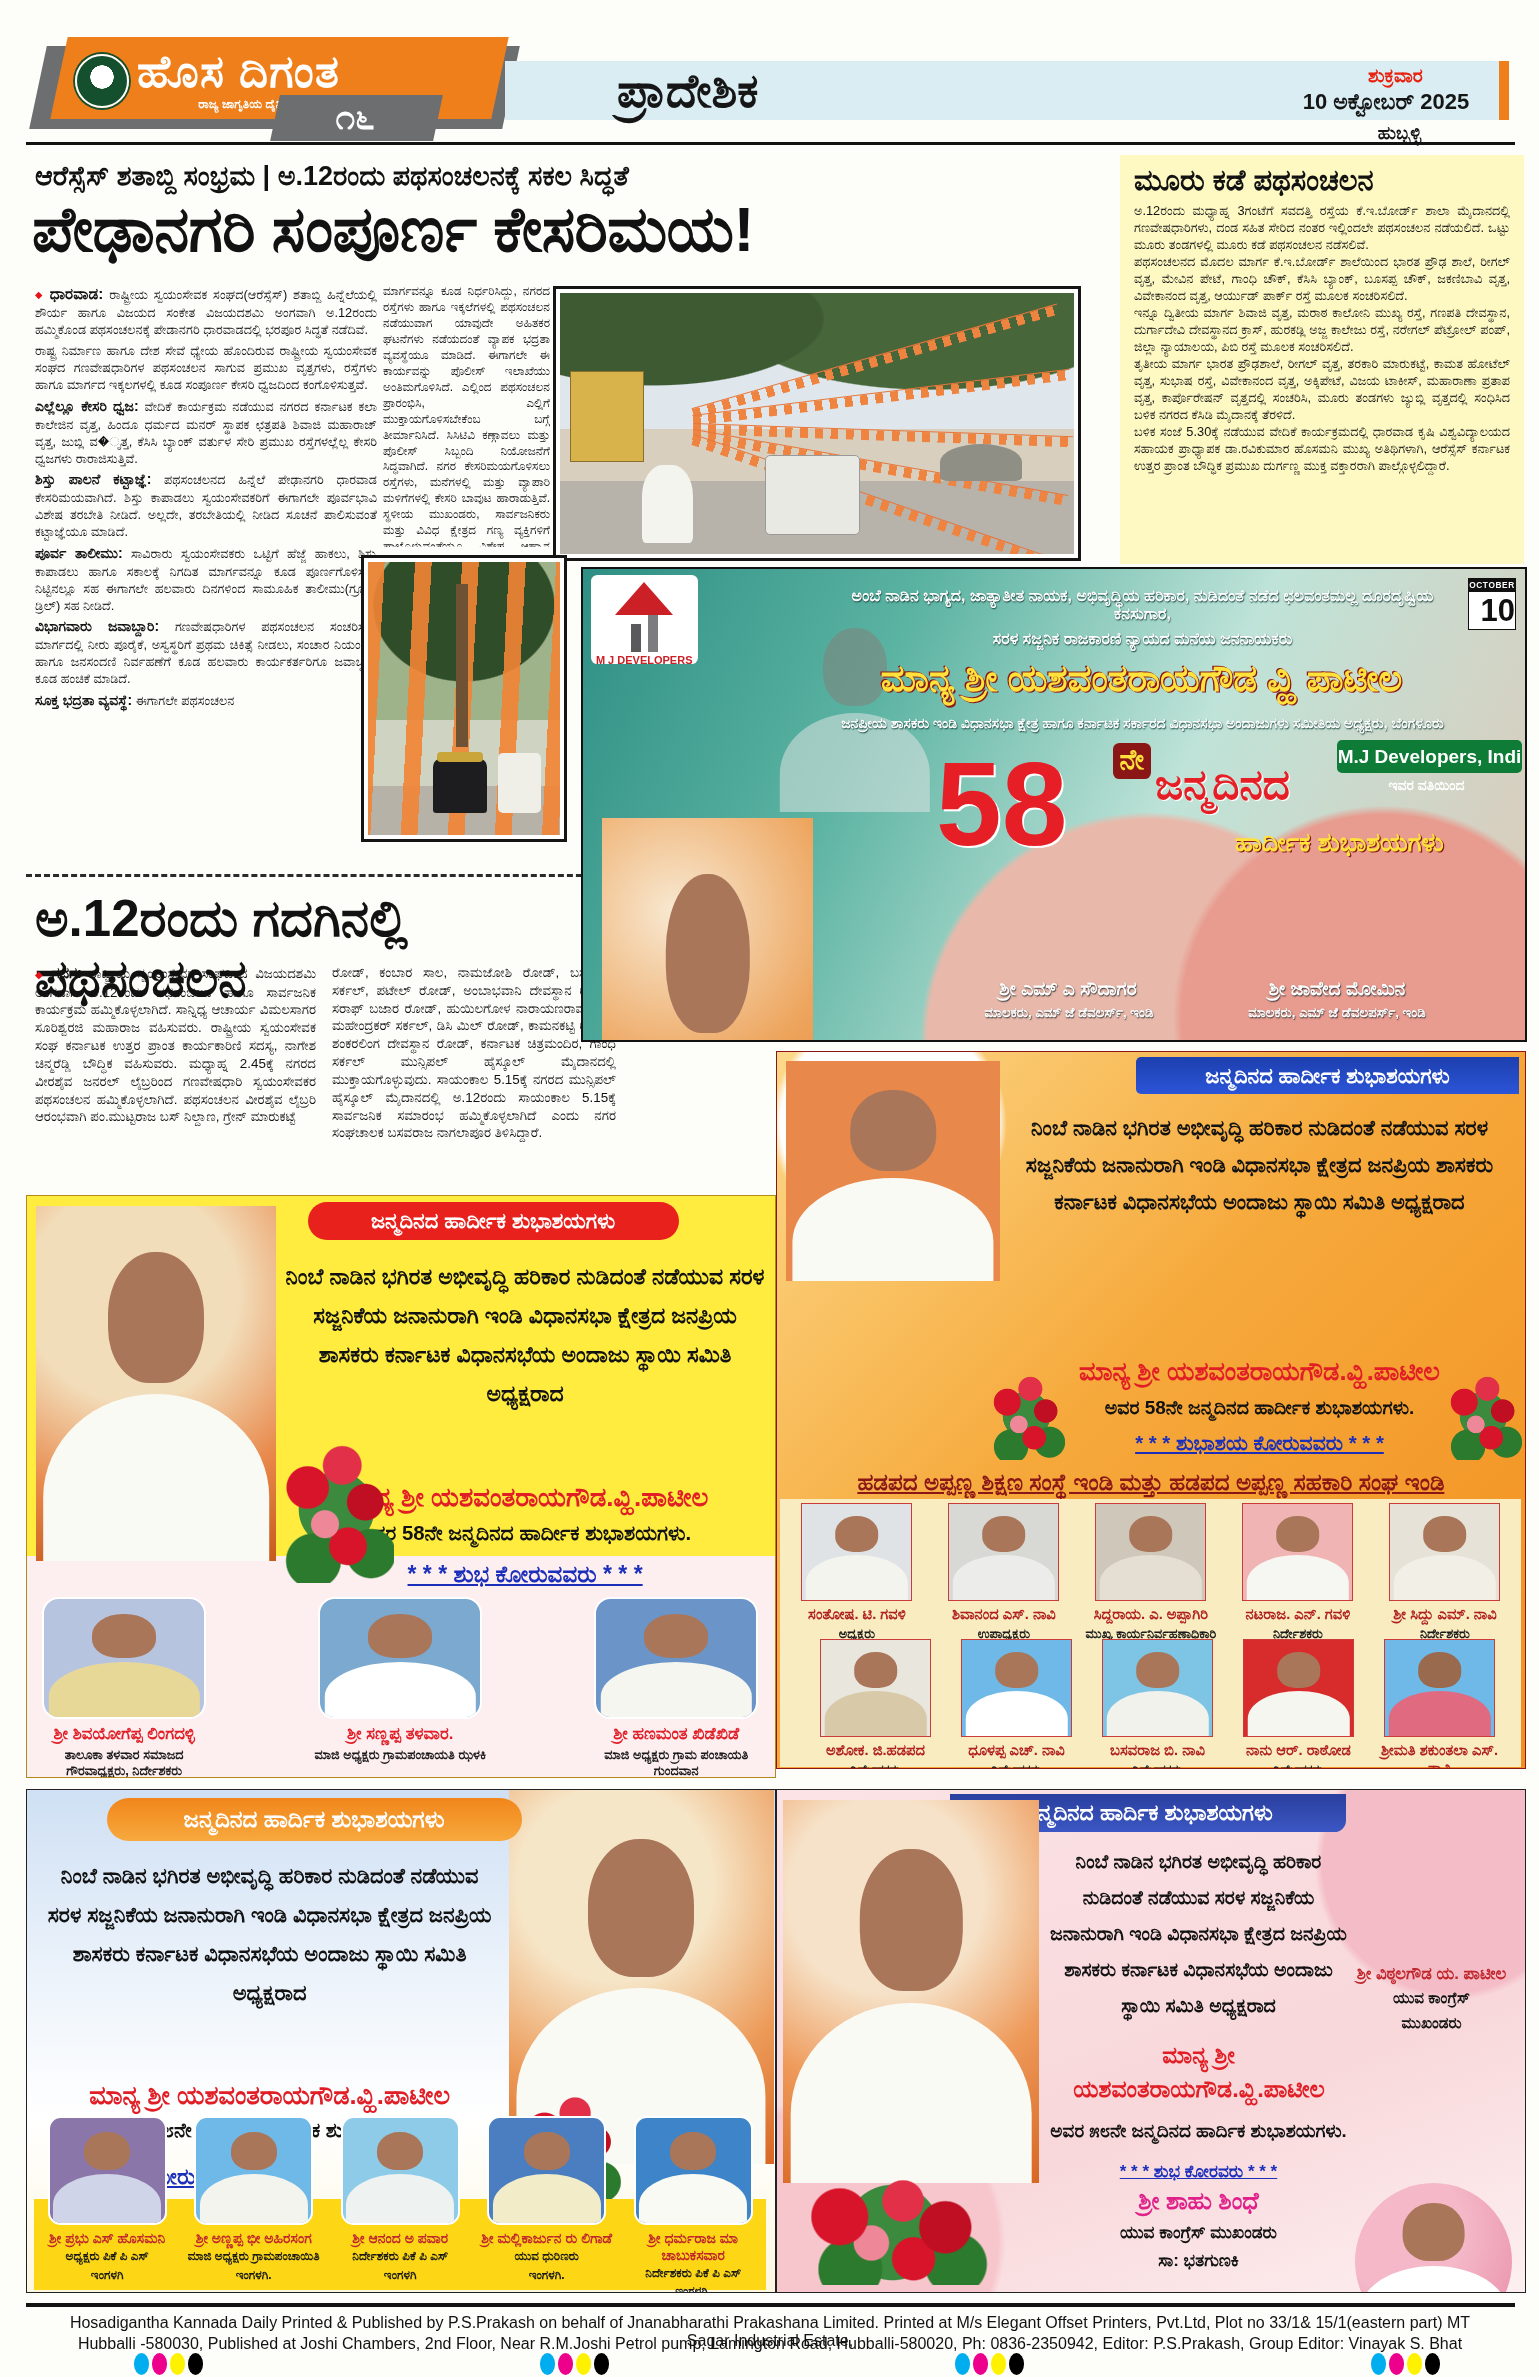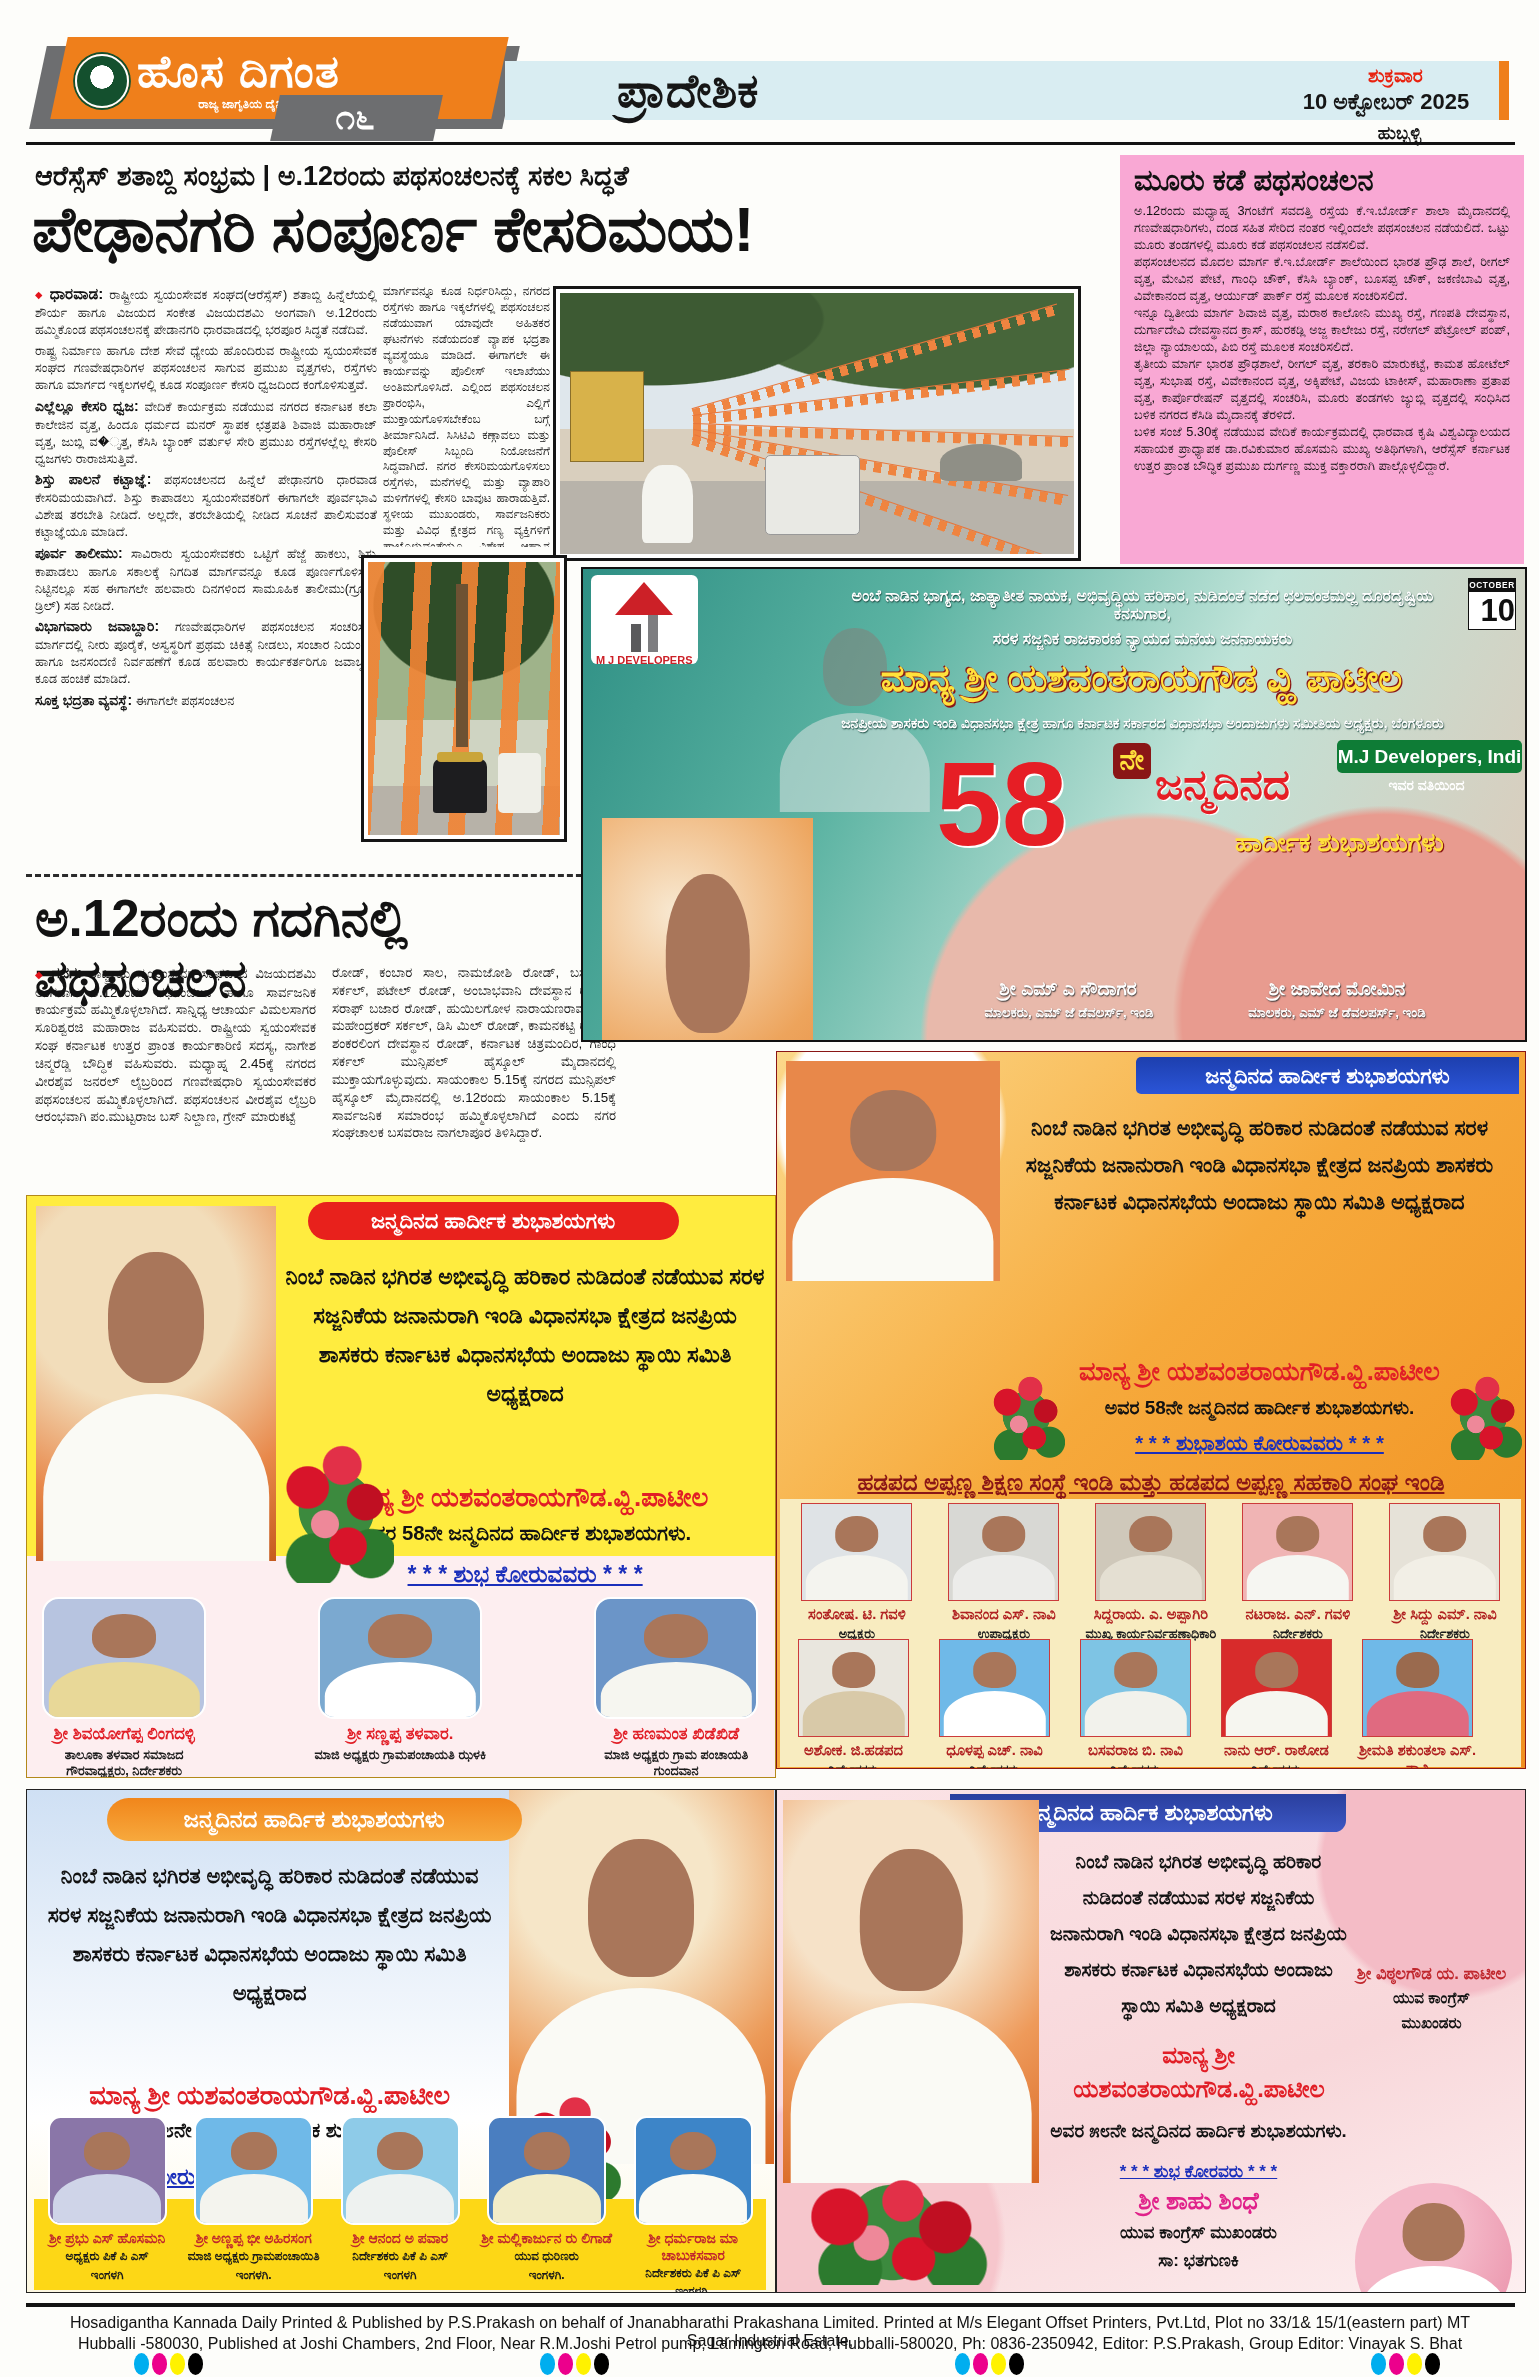--- a/index.html
+++ b/index.html
@@ -75,21 +75,21 @@
   <div class="abs" style="left:1499px;top:61px;width:10.2px;height:59px;background:#ef7f1b"></div>
   <div class="abs" style="left:617px;top:63px;width:383px;font-size:47px;font-weight:900;color:#161616">ಪ್ರಾದೇಶಿಕ</div>
   <div class="abs b r" style="left:1303px;top:65px;width:185px;font-size:19px;color:#e8220f">ಶುಕ್ರವಾರ</div>
   <div class="abs b r" style="left:1284px;top:89px;width:204px;font-size:22px;color:#161616">10 ಅಕ್ಟೋಬರ್ 2025</div>
   <div class="abs b r" style="left:1329px;top:123px;width:141px;font-size:18px;color:#161616">ಹುಬ್ಬಳ್ಳಿ</div>
   <div class="abs rule" style="left:25.6px;top:142px;width:1489px;height:3.2px"></div>
 
   <div class="abs b" style="left:35px;top:161px;width:1086px;font-size:27px;font-weight:800">ಆರೆಸ್ಸೆಸ್ ಶತಾಬ್ದಿ ಸಂಭ್ರಮ | ಅ.12ರಂದು ಪಥಸಂಚಲನಕ್ಕೆ ಸಕಲ ಸಿದ್ಧತೆ</div>
   <div class="abs" style="left:32px;top:193px;width:1099px;font-size:63px;font-weight:900;letter-spacing:-0.6px">ಪೇಢಾನಗರಿ ಸಂಪೂರ್ಣ ಕೇಸರಿಮಯ!</div>
 
-  <div class="abs" style="left:1120px;top:155px;width:404px;height:409px;background:#f9a8d4">
+  <div class="abs" style="left:1120px;top:155px;width:404px;height:409px;background:#fef9c3">
     <div style="padding:9px 14px 0 14px;font-size:29px;font-weight:900">ಮೂರು ಕಡೆ ಪಥಸಂಚಲನ</div>
     <div class="newsbody ov" style="padding:3.8px 14px;height:345px;font-size:12.8px">
       <div>ಅ.12ರಂದು ಮಧ್ಯಾಹ್ನ 3ಗಂಟೆಗೆ ಸವದತ್ತಿ ರಸ್ತೆಯ ಕೆ.ಇ.ಬೋರ್ಡ್ ಶಾಲಾ ಮೈದಾನದಲ್ಲಿ ಗಣವೇಷಧಾರಿಗಳು, ದಂಡ ಸಹಿತ ಸೇರಿದ ನಂತರ ಇಲ್ಲಿಂದಲೇ ಪಥಸಂಚಲನ ನಡೆಯಲಿದೆ. ಒಟ್ಟು ಮೂರು ತಂಡಗಳಲ್ಲಿ ಮೂರು ಕಡೆ ಪಥಸಂಚಲನ ನಡೆಸಲಿವೆ.</div>
       <div>ಪಥಸಂಚಲನದ ಮೊದಲ ಮಾರ್ಗ ಕೆ.ಇ.ಬೋರ್ಡ್ ಶಾಲೆಯಿಂದ ಭಾರತ ಪ್ರೌಢ ಶಾಲೆ, ರೀಗಲ್ ವೃತ್ತ, ಮೇವಿನ ಪೇಟೆ, ಗಾಂಧಿ ಚೌಕ್, ಕೆಸಿಸಿ ಬ್ಯಾಂಕ್, ಬೂಸಪ್ಪ ಚೌಕ್, ಜಕಣಿಬಾವಿ ವೃತ್ತ, ವಿವೇಕಾನಂದ ವೃತ್ತ, ಆರ್ಯುಡ್ ಪಾರ್ಕ್ ರಸ್ತೆ ಮೂಲಕ ಸಂಚರಿಸಲಿದೆ.</div>
       <div>ಇನ್ನೂ ದ್ವಿತೀಯ ಮಾರ್ಗ ಶಿವಾಜಿ ವೃತ್ತ, ಮರಾಠ ಕಾಲೋನಿ ಮುಖ್ಯ ರಸ್ತೆ, ಗಣಪತಿ ದೇವಸ್ಥಾನ, ದುರ್ಗಾದೇವಿ ದೇವಸ್ಥಾನದ ಕ್ರಾಸ್, ಹುರಕಡ್ಲಿ ಅಜ್ಜ ಕಾಲೇಜು ರಸ್ತೆ, ನರೇಗಲ್ ಪೆಟ್ರೋಲ್ ಪಂಪ್, ಜಿಲ್ಲಾ ನ್ಯಾಯಾಲಯ, ಪಿಬಿ ರಸ್ತೆ ಮೂಲಕ ಸಂಚರಿಸಲಿದೆ.</div>
       <div>ತೃತೀಯ ಮಾರ್ಗ ಭಾರತ ಪ್ರೌಢಶಾಲೆ, ರೀಗಲ್ ವೃತ್ತ, ತರಕಾರಿ ಮಾರುಕಟ್ಟೆ, ಕಾಮತ ಹೋಟೆಲ್ ವೃತ್ತ, ಸುಭಾಷ ರಸ್ತೆ, ವಿವೇಕಾನಂದ ವೃತ್ತ, ಅಕ್ಕಿಪೇಟೆ, ವಿಜಯ ಟಾಕೀಸ್, ಮಹಾರಾಣಾ ಪ್ರತಾಪ ವೃತ್ತ, ಕಾರ್ಪೊರೇಷನ್ ವೃತ್ತದಲ್ಲಿ ಸಂಚರಿಸಿ, ಮೂರು ತಂಡಗಳು ಜ್ಯುಬ್ಲಿ ವೃತ್ತದಲ್ಲಿ ಸಂಧಿಸಿದ ಬಳಿಕ ನಗರದ ಕೆಸಿಡಿ ಮೈದಾನಕ್ಕೆ ತೆರಳಿದೆ.</div>
       <div>ಬಳಿಕ ಸಂಜೆ 5.30ಕ್ಕೆ ನಡೆಯುವ ವೇದಿಕೆ ಕಾರ್ಯಕ್ರಮದಲ್ಲಿ ಧಾರವಾಡ ಕೃಷಿ ವಿಶ್ವವಿದ್ಯಾಲಯದ ಸಹಾಯಕ ಪ್ರಾಧ್ಯಾಪಕ ಡಾ.ರವಿಕುಮಾರ ಹೊಸಮನಿ ಮುಖ್ಯ ಅತಿಥಿಗಳಾಗಿ, ಆರೆಸ್ಸೆಸ್ ಕರ್ನಾಟಕ ಉತ್ತರ ಪ್ರಾಂತ ಬೌದ್ಧಿಕ ಪ್ರಮುಖ ದುರ್ಗಣ್ಣ ಮುಕ್ತ ವಕ್ತಾರರಾಗಿ ಪಾಲ್ಗೊಳ್ಳಲಿದ್ದಾರೆ.</div>
     </div>
   </div>
 
@@ -209,21 +209,21 @@
           <div class="ph" style="width:109px;height:96px;border:1.9px solid #cc3b3b;--bg:#f0b4b4;--shirt:#f6f6f2"></div>
           <div class="pname">ನಟರಾಜ. ಎನ್. ಗವಳಿ</div>
           <div class="prole">ನಿರ್ದೇಶಕರು</div>
         </div>
       <div class="pcard" style="width:141px">
           <div class="ph" style="width:109px;height:96px;border:1.9px solid #cc3b3b;--bg:#e6e2d8;--shirt:#f2efe6"></div>
           <div class="pname">ಶ್ರೀ ಸಿದ್ದು ಎಮ್. ನಾವಿ</div>
           <div class="prole">ನಿರ್ದೇಶಕರು</div>
         </div>
     </div>
-    <div class="abs" style="left:6px;top:587px;width:735px;display:flex;justify-content:flex-start">
+    <div class="abs" style="left:13px;top:587px;width:735px;display:flex;justify-content:center">
       <div class="pcard" style="width:141px">
           <div class="ph" style="width:109px;height:96px;border:1.9px solid #cc3b3b;--bg:#e9e6de;--shirt:#d8c9a8"></div>
           <div class="pname">ಅಶೋಕ. ಜಿ.ಹಡಪದ</div>
           <div class="prole">ನಿರ್ದೇಶಕರು</div>
         </div>
       <div class="pcard" style="width:141px">
           <div class="ph" style="width:109px;height:96px;border:1.9px solid #cc3b3b;--bg:#6fb9e8;--shirt:#fff"></div>
           <div class="pname">ಧೂಳಪ್ಪ ಎಚ್. ನಾವಿ</div>
           <div class="prole">ನಿರ್ದೇಶಕರು</div>
         </div>

